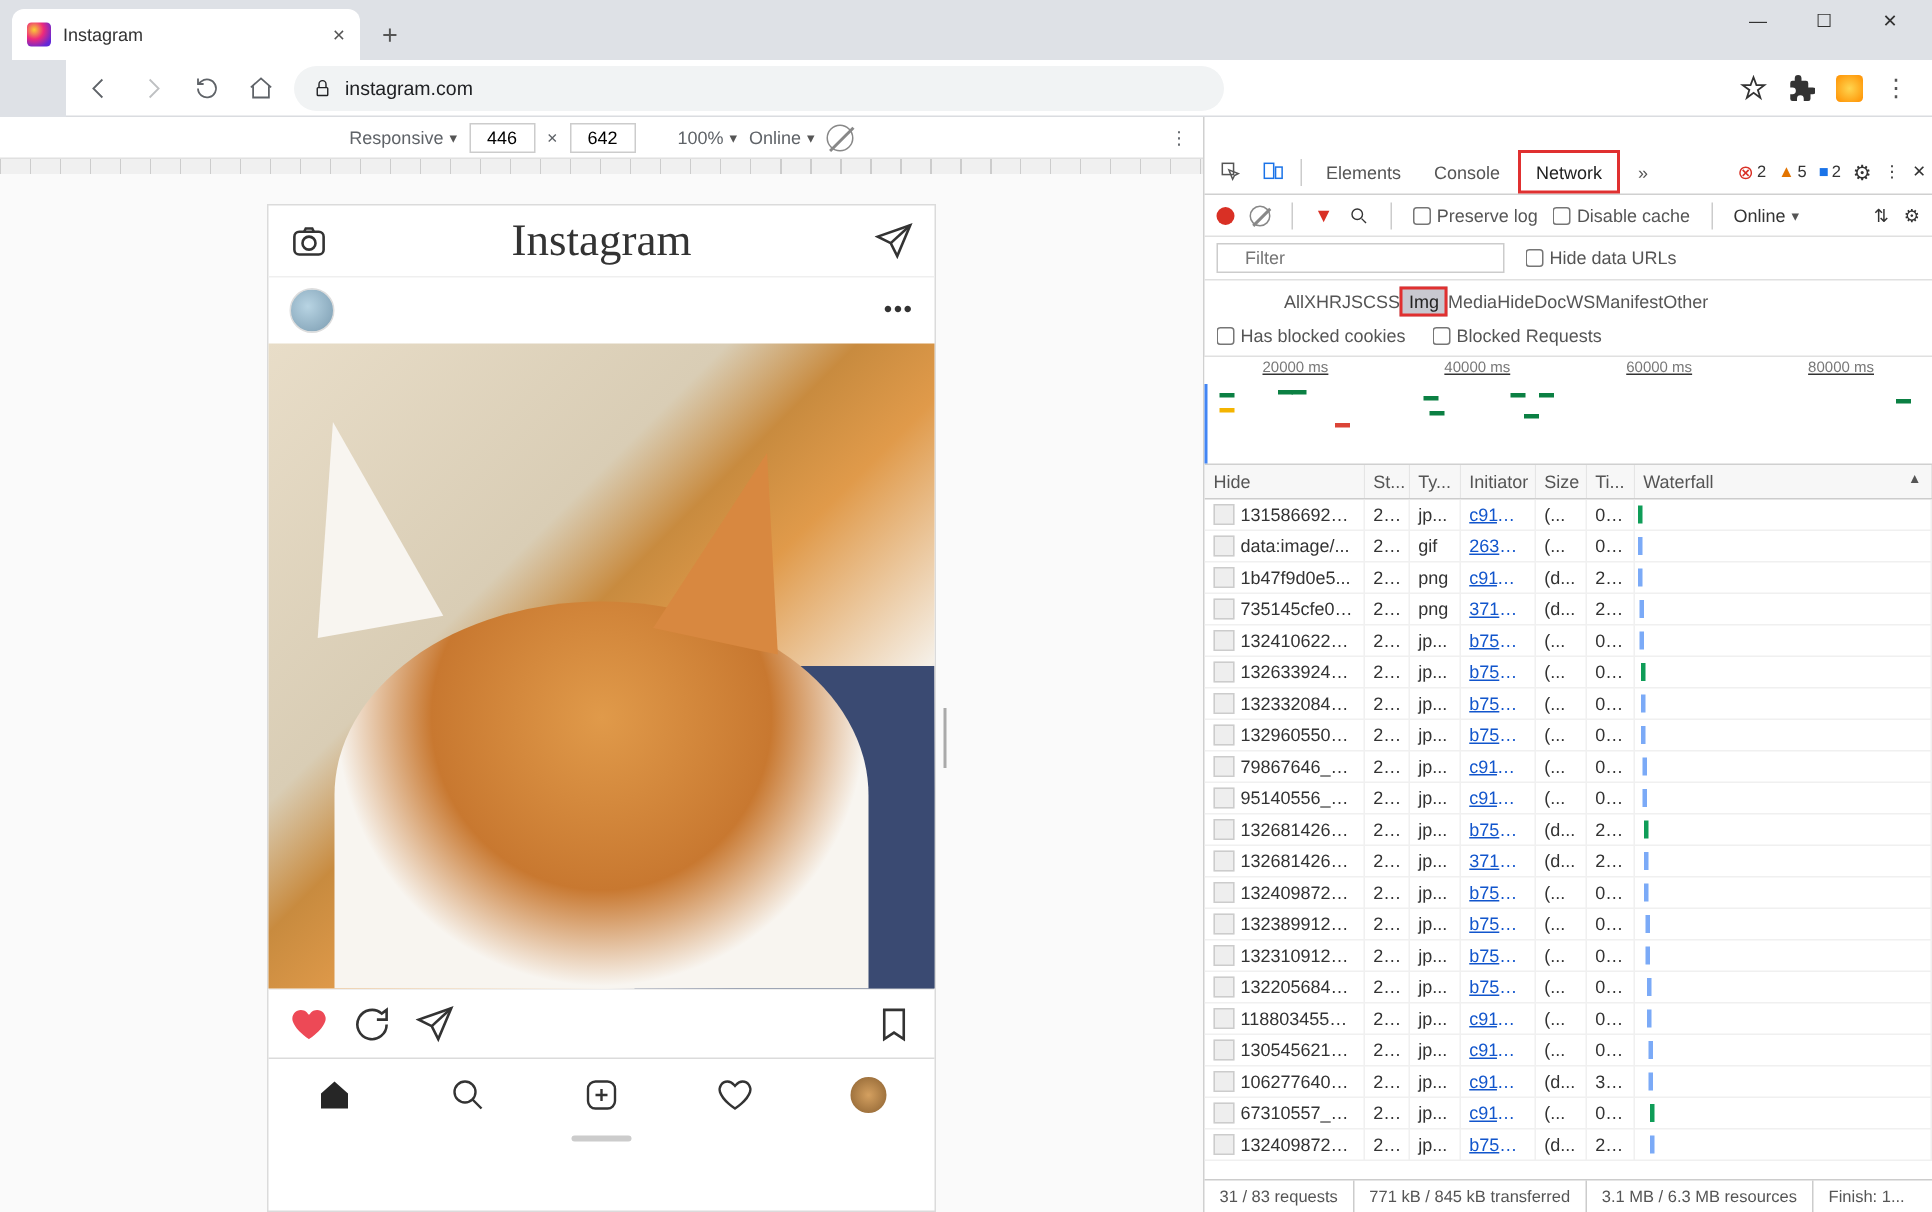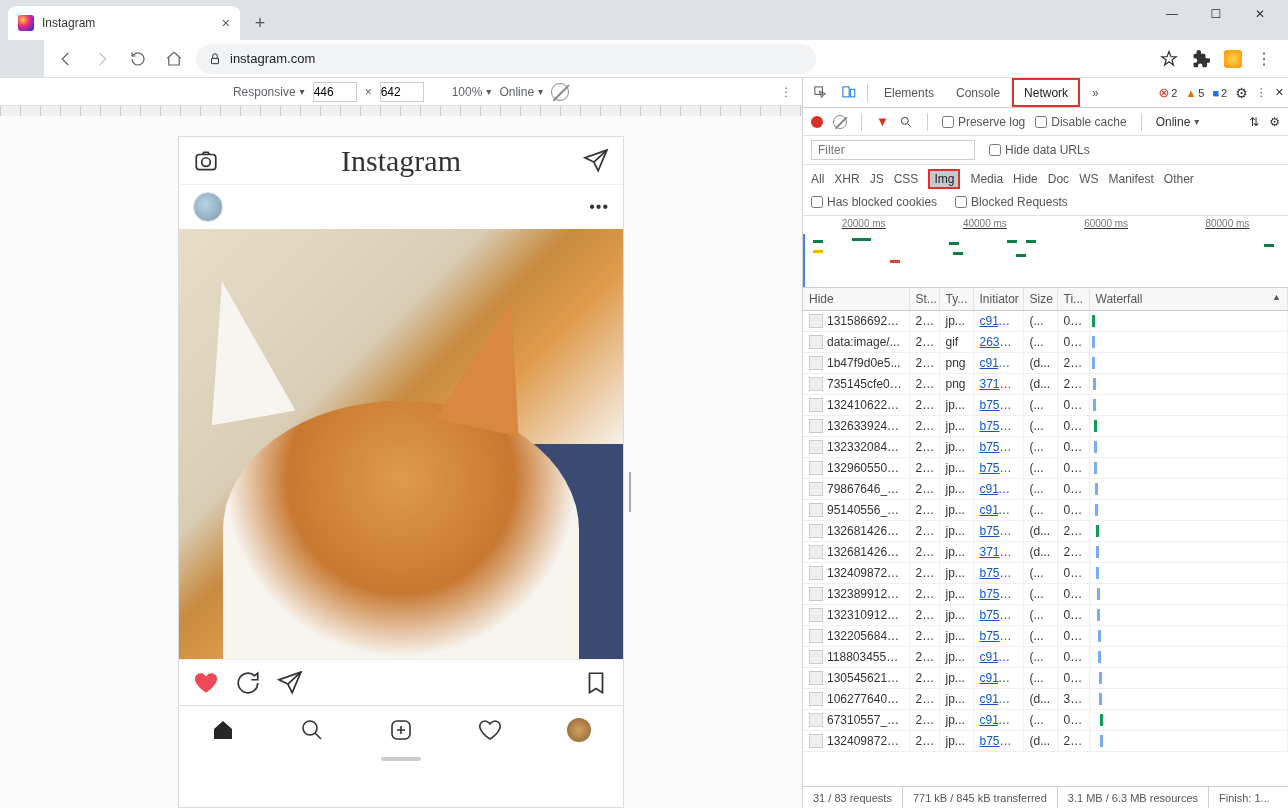--- a/index.html
+++ b/index.html
@@ -23,21 +23,21 @@
 .addr-right { margin-left: auto; display: flex; align-items: center; gap: 14px; padding-right: 8px; }
 
 
 .content { flex: 1; display: flex; min-height: 0; }
 .left { width: 802px; display: flex; flex-direction: column; background: #fff; }
 .right { flex: 1; display: flex; flex-direction: column; border-left: 1px solid #d0d0d0; background: #fff; min-width: 0; }
 
 
 .device-bar { height: 28px; background: #fff; border-bottom: 1px solid #e0e0e0; display: flex; align-items: center; gap: 8px; padding: 0 10px; font-size: 12px; color: #5f6368; justify-content: center; position: relative; }
 .device-bar .kebab { position: absolute; right: 10px; }
-.dim-input { width: 44px; height: 20px; border: 1px solid #ccc; text-align: left; font-size: 12px; }
+.dim-input { width: 44px; height: 20px; border: 1px solid #ccc; text-align: center; font-size: 12px; }
 .dd { display: inline-flex; align-items: center; gap: 4px; }
 .dd::after { content: "▾"; font-size: 10px; color: #555; }
 .no-throttle { width: 18px; height: 18px; border: 1.5px solid #888; border-radius: 50%; position: relative; }
 .no-throttle::after { content: ""; position: absolute; width: 22px; height: 1.5px; background: #888; transform: rotate(-45deg); top: 8px; left: -2px; }
 
 .viewport-wrap { flex: 1; background: #fafafa; display: flex; justify-content: center; overflow: hidden; position: relative; }
 .ruler-h { position: absolute; top: 0; left: 0; right: 0; height: 10px; background: repeating-linear-gradient(90deg, #ccc 0 1px, #f0f0f0 1px 20px); }
 .phone { width: 446px; margin-top: 30px; background: #fff; border: 1px solid #dbdbdb; display: flex; flex-direction: column; position: relative; }
 .ig-head { height: 48px; display: flex; align-items: center; justify-content: space-between; padding: 0 14px; border-bottom: 1px solid #efefef; }
 .ig-logo { font-family: "Brush Script MT", cursive; font-size: 30px; font-weight: 500; }
@@ -54,42 +54,42 @@
 .ig-actions svg { width: 26px; height: 26px; }
 .ig-actions .bm { margin-left: auto; }
 .ig-nav { height: 48px; display: flex; align-items: center; justify-content: space-around; border-top: 1px solid #dbdbdb; }
 .ig-nav svg, .ig-nav .nav-avatar { width: 24px; height: 24px; }
 .nav-avatar { border-radius: 50%; background: radial-gradient(circle, #d4a060, #8a6030); }
 .pull { width: 40px; height: 4px; background: #ccc; border-radius: 2px; margin: 4px auto 8px; }
 .resize-handle { position: absolute; right: -12px; top: 50%; width: 6px; height: 40px; display: flex; flex-direction: column; justify-content: space-between; }
 .resize-handle span { width: 2px; height: 100%; background: #aaa; }
 
 
-.dt-tabs { height: 30px; display: flex; align-items: center; border-bottom: 1px solid #d0d0d0; font-size: 12px; gap: 2px; padding: 0 4px; }
+.dt-tabs { height: 30px; display: flex; align-items: center; border-bottom: 1px solid #d0d0d0; font-size: 12px; gap: 2px; padding: 0 4px; margin-top: 22px; }
 .dt-tab { padding: 0 10px; height: 100%; display: flex; align-items: center; color: #555; cursor: default; }
 .dt-tab.hl { border: 2px solid #e03030; color: #222; }
 .dt-icon { width: 26px; height: 26px; display: flex; align-items: center; justify-content: center; color: #555; }
 .dt-sep { width: 1px; height: 18px; background: #ccc; margin: 0 4px; }
 .dt-right { margin-left: auto; display: flex; align-items: center; gap: 8px; font-size: 11px; }
 .badge { display: inline-flex; align-items: center; gap: 2px; }
 .badge.err::before { content: "⊗"; color: #d93025; font-size: 13px; }
 .badge.warn::before { content: "▲"; color: #e37400; font-size: 11px; }
 .badge.info::before { content: "■"; color: #1a73e8; font-size: 11px; }
 
 .net-toolbar { height: 28px; display: flex; align-items: center; gap: 10px; padding: 0 8px; border-bottom: 1px solid #e0e0e0; font-size: 12px; }
 .rec { width: 12px; height: 12px; border-radius: 50%; background: #d93025; }
 .clear { width: 14px; height: 14px; border: 1.5px solid #888; border-radius: 50%; position: relative; }
 .clear::after { content: ""; position: absolute; width: 16px; height: 1.5px; background: #888; transform: rotate(-45deg); top: 6px; left: -1px; }
 .funnel { color: #d93025; font-size: 13px; }
 .chk { display: flex; align-items: center; gap: 4px; color: #555; }
 .chk input { width: 12px; height: 12px; }
 
 .filter-row { display: flex; align-items: center; gap: 14px; padding: 4px 8px; border-bottom: 1px solid #e0e0e0; }
-.filter-input { width: 164px; height: 20px; border: 1px solid #ccc; padding: 0 6px; font-size: 12px; color: #888; }
-.type-row { display: flex; align-items: center; gap: 10px; padding: 4px 8px; font-size: 12px; color: #555; flex-wrap: wrap; }
+.filter-input { width: 192px; height: 20px; border: 1px solid #ccc; padding: 0 18px; font-size: 12px; color: #888; }
+.type-row { display: flex; align-items: center; gap: 0; padding: 4px 8px; font-size: 12px; color: #555; flex-wrap: wrap; margin-left: 45px; }
 .type-row span { cursor: default; }
 .type-row .hl { border: 2px solid #e03030; background: #c8c8d0; padding: 1px 4px; color: #222; }
 .opt-row { display: flex; gap: 18px; padding: 2px 8px 6px; border-bottom: 1px solid #e0e0e0; }
 
 .overview { height: 72px; border-bottom: 1px solid #d0d0d0; position: relative; background: #fff; text-decoration: underline; }
 .ov-ticks { display: flex; justify-content: space-around; font-size: 10px; color: #777; padding-top: 2px; }
 .ov-marks { position: absolute; top: 18px; left: 0; right: 0; bottom: 0; }
 .ov-sel { position: absolute; left: 0; top: 0; width: 2px; height: 100%; background: #4285f4; }
 .ov-dot { position: absolute; width: 10px; height: 3px; background: #0b8043; }
 

